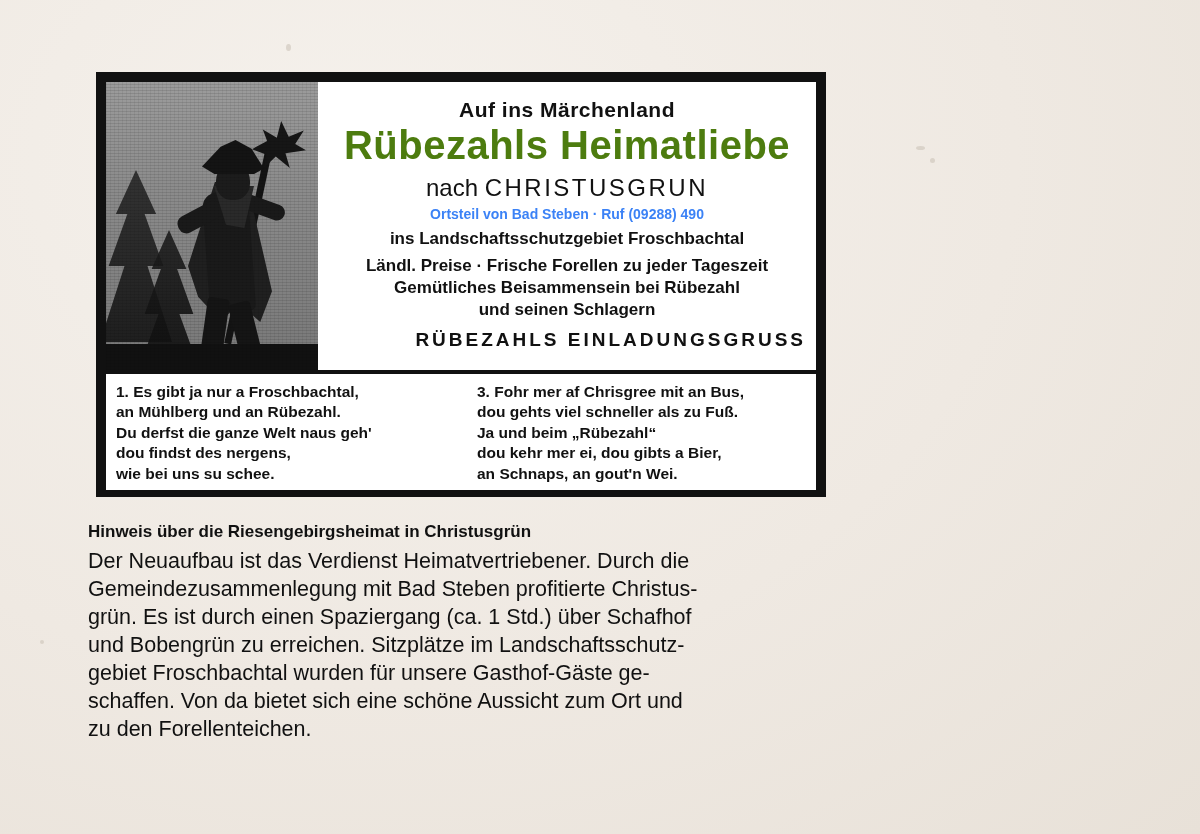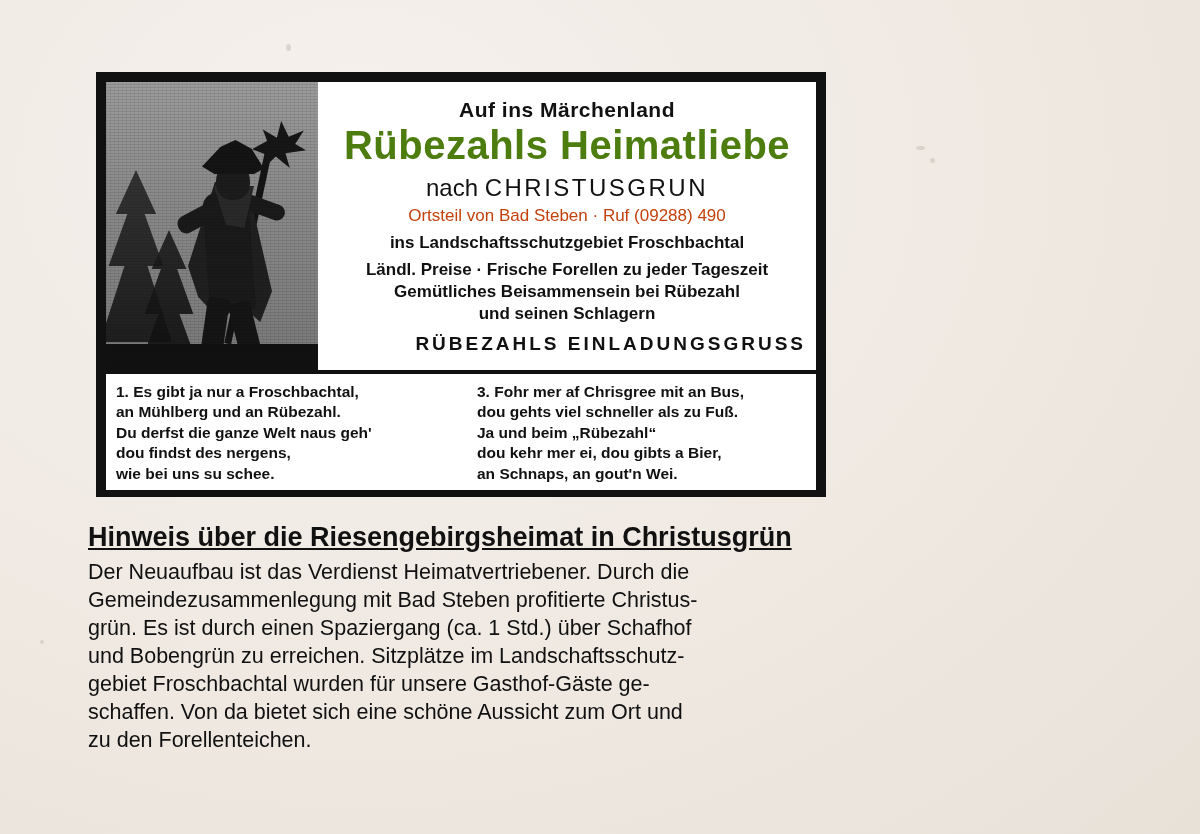--- a/index.html
+++ b/index.html
@@ -114,21 +114,21 @@
     flex:1 1 auto;
     background:#fff;
     text-align:center;
     padding:8px 10px 0 10px;
     box-sizing:border-box;
   }
   .l-1{font-size:21px;font-weight:bold;letter-spacing:.5px;margin-top:8px;color:#111;}
   .l-2{font-size:40px;font-weight:bold;letter-spacing:.5px;line-height:1.05;margin-top:2px;color:#4d7c0f;}
   .l-3{font-size:24px;margin-top:8px;color:#111;}
   .l-3 .sp{letter-spacing:2.5px;}
-  .l-4{font-size:17px;font-weight:normal;margin-top:4px;color:#c2410c;}
+  .l-4{font-size:14px;font-weight:bold;margin-top:4px;color:#3b82f6;}
   .l-5{font-size:17px;font-weight:bold;margin-top:6px;line-height:1.25;color:#111;}
   .l-6{font-size:17px;font-weight:bold;margin-top:6px;line-height:1.3;color:#111;}
   .l-7{font-size:19px;font-weight:bold;letter-spacing:3px;margin-top:7px;color:#111;text-align:right;}
 
   .verses{
     border-top:4px solid #111;
     display:flex;
     padding:8px 6px 6px 10px;
     gap:20px;
     box-sizing:border-box;
@@ -146,24 +146,23 @@
   .verse.right{padding-left:8px;}
 
   
   .article{
     position:absolute;
     left:88px;top:522px;
     width:760px;
   }
   .article h2{
     margin:0 0 6px 0;
-    font-size:27px;
+    font-size:17px;
     font-weight:bold;
     color:#111;
-    text-decoration:underline;
   }
   .article p{
     margin:0;
     font-size:21.5px;
     line-height:1.30;
     color:#111;
   }
   .article p span{display:block;}
 </style>
 </head>

